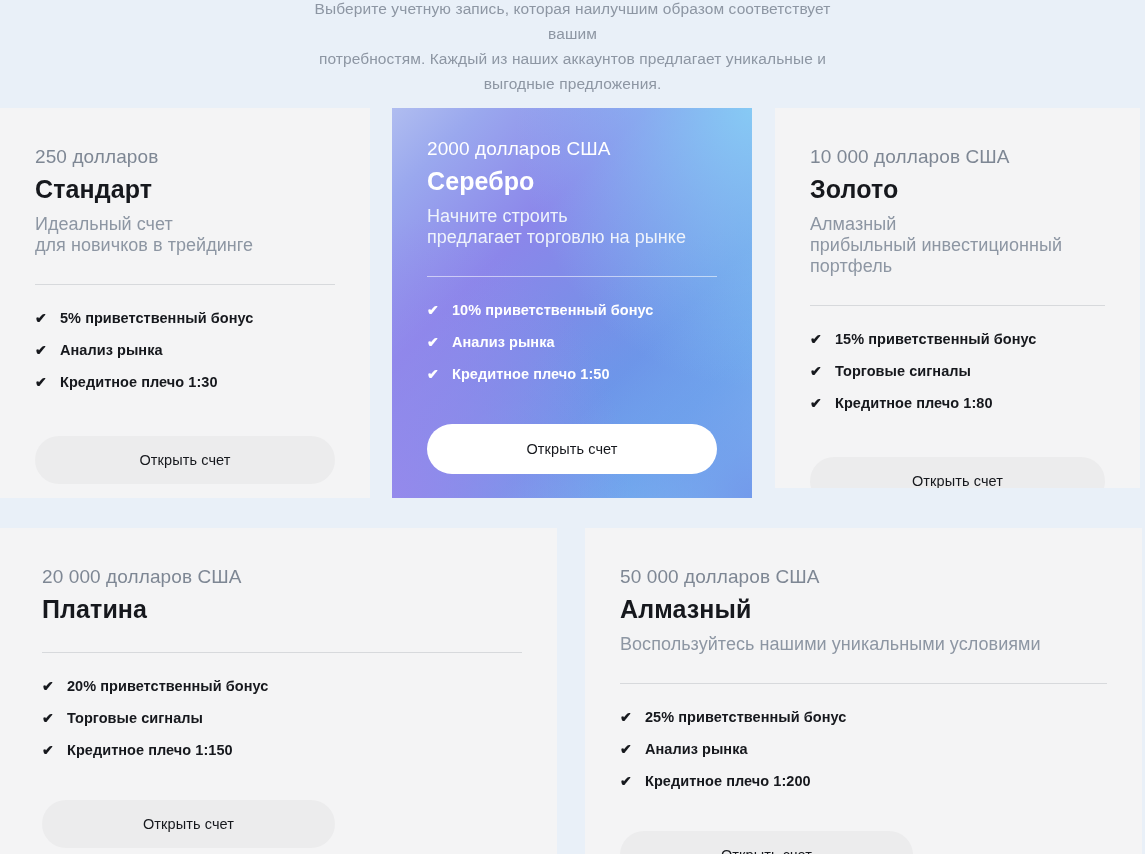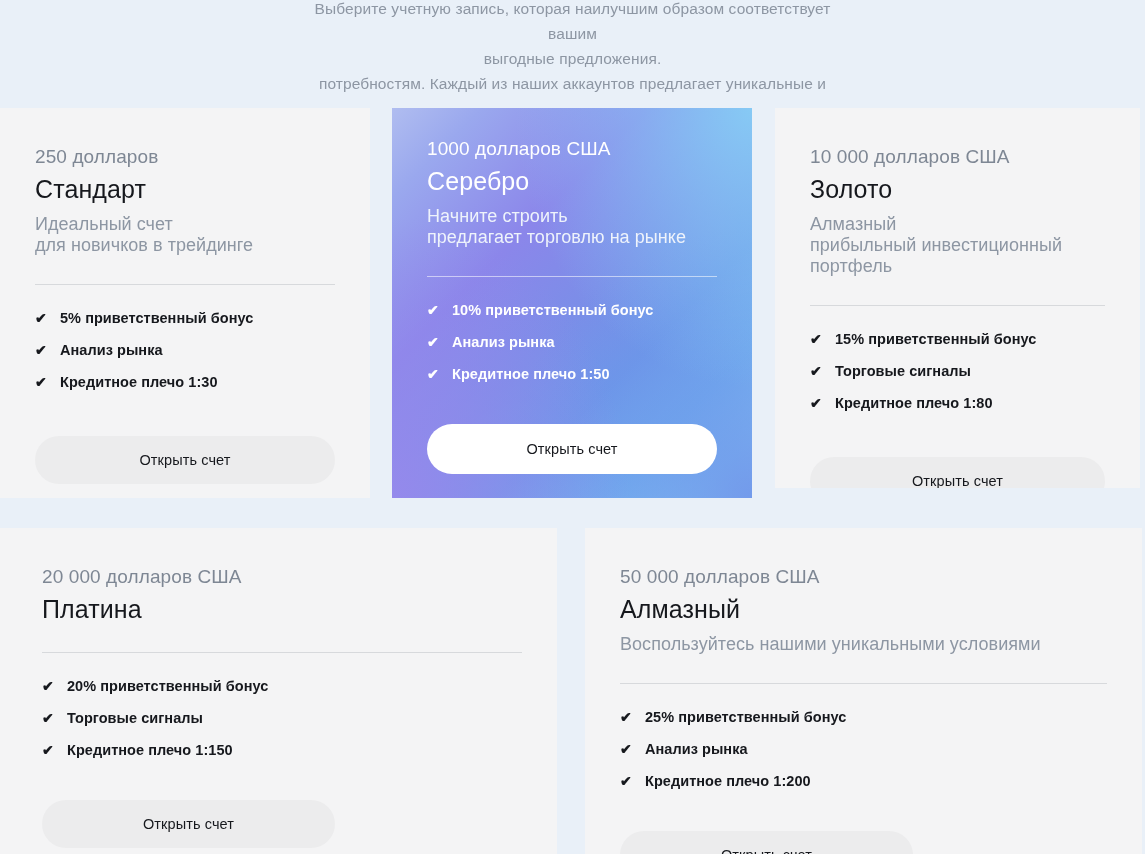--- a/index.html
+++ b/index.html
@@ -90,21 +90,21 @@
   
   .price {
     font-size: 19px;
     color: #7e8794;
     font-weight: 400;
     letter-spacing: 0.1px;
     margin-bottom: 7px;
   }
   .plan-name {
     font-size: 25px;
-    font-weight: 400;
+    font-weight: 700;
     color: #16181d;
     letter-spacing: 0.1px;
     margin-bottom: 10px;
   }
   .desc {
     font-size: 18px;
     color: #8d96a3;
     line-height: 21px;
     letter-spacing: 0.05px;
   }
@@ -168,22 +168,22 @@
     background: #ffffff;
     height: 50px;
     font-weight: 400;
   }
 </style>
 </head>
 <body>
 
 <div class="intro">
   <span class="intro-line first">Выберите учетную запись, которая наилучшим образом соответствует вашим</span>
+  <span class="intro-line">потребностям. Каждый из наших аккаунтов предлагает уникальные и</span>
   <span class="intro-line">выгодные предложения.</span>
-  <span class="intro-line">потребностям. Каждый из наших аккаунтов предлагает уникальные и</span>
 </div>
 
 <div class="row-one">
 
   <div class="card c0">
     <div class="price">250 долларов</div>
     <div class="plan-name">Стандарт</div>
     <div class="desc">
       <span>Идеальный счет</span><br>
       <span>для новичков в трейдинге</span>
@@ -202,21 +202,21 @@
         <span class="check">✔</span>
         <span>Кредитное плечо 1:30</span>
       </li>
     </ul>
     <div class="cta-wrap">
       <button class="cta">Открыть счет</button>
     </div>
   </div>
 
   <div class="card c1">
-    <div class="price">1000 долларов США</div>
+    <div class="price">2000 долларов США</div>
     <div class="plan-name">Серебро</div>
     <div class="desc">
       <span>Начните строить</span><br>
       <span>предлагает торговлю на рынке</span>
     </div>
     <div class="divider"></div>
     <ul class="features">
       <li class="feature">
         <span class="check">✔</span>
         <span>10% приветственный бонус</span>

